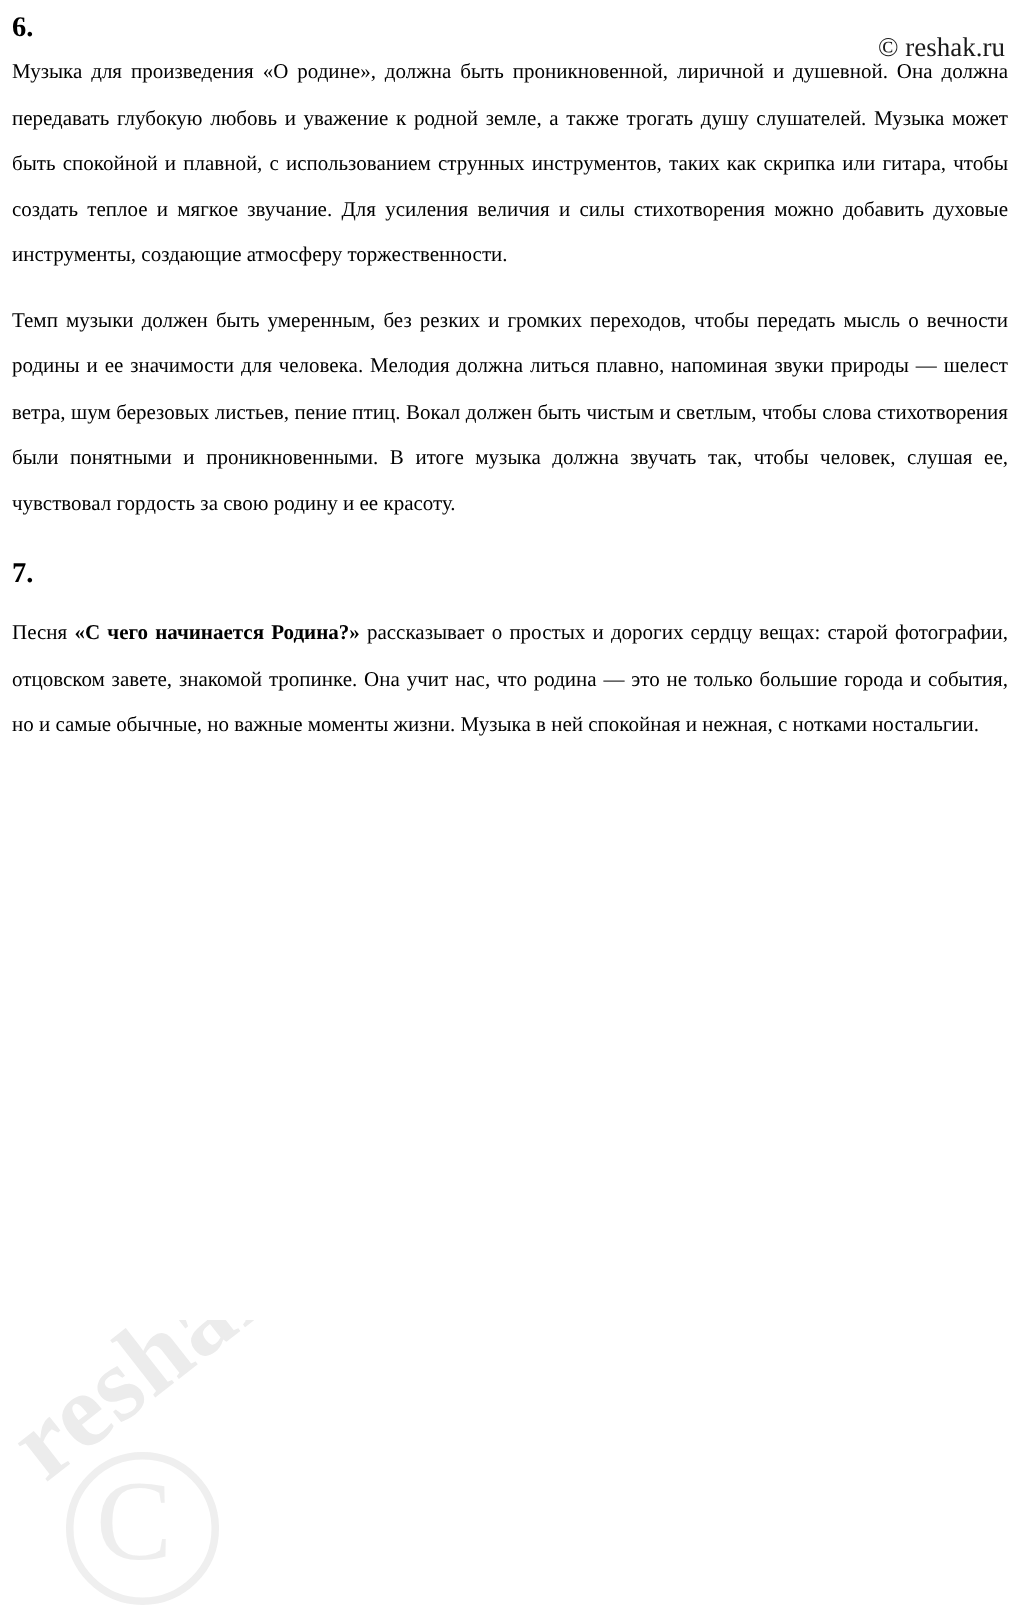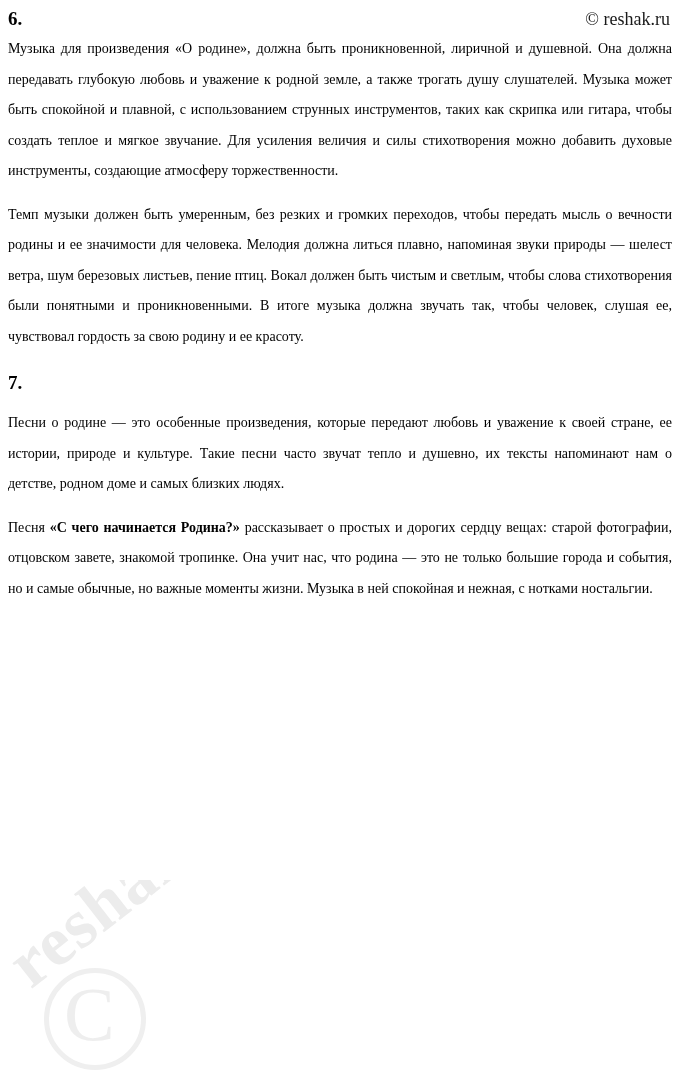--- a/index.html
+++ b/index.html
@@ -30,21 +30,21 @@
     position: absolute;
     left: 0;
     top: 0;
     font-weight: bold;
     font-size: 19px;
     line-height: 22px;
   }
   .copyright {
     position: absolute;
     right: 2px;
-    top: 0;
+    top: 12px;
     font-size: 18px;
     line-height: 22px;
     color: #1a1a1a;
     font-family: "Liberation Serif", serif;
   }
   p.body-par {
     margin: 0 0 13px 0;
     font-size: 14px;
     line-height: 30.5px;
     text-align: justify;
@@ -127,18 +127,17 @@
     <div class="header-row">
       <div class="qnum">6.</div>
       <div class="copyright">© reshak.ru</div>
     </div>
 
     <p class="body-par">Музыка для произведения «О родине», должна быть проникновенной, лиричной и душевной. Она должна передавать глубокую любовь и уважение к родной земле, а также трогать душу слушателей. Музыка может быть спокойной и плавной, с использованием струнных инструментов, таких как скрипка или гитара, чтобы создать теплое и мягкое звучание. Для усиления величия и силы стихотворения можно добавить духовые инструменты, создающие атмосферу торжественности.</p>
     <p class="body-par">Темп музыки должен быть умеренным, без резких и громких переходов, чтобы передать мысль о вечности родины и ее значимости для человека. Мелодия должна литься плавно, напоминая звуки природы — шелест ветра, шум березовых листьев, пение птиц. Вокал должен быть чистым и светлым, чтобы слова стихотворения были понятными и проникновенными. В итоге музыка должна звучать так, чтобы человек, слушая ее, чувствовал гордость за свою родину и ее красоту.</p>
 
     <div class="qnum-inline">7.</div>
 
-    <p class="body-par">Песни о родине — это особенные произведения, которые передают любовь и уважение к своей стране, ее истории, природе и культуре. Такие песни часто звучат тепло и душевно, их тексты напоминают нам о детстве, родном доме и самых близких людях.</p>
 
     <p class="body-par"><span>Песня </span><span class="bold">«С чего начинается Родина?»</span><span> рассказывает о простых и дорогих сердцу вещах: старой фотографии, отцовском завете, знакомой тропинке. Она учит нас, что родина — это не только большие города и события, но и самые обычные, но важные моменты жизни. Музыка в ней спокойная и нежная, с нотками ностальгии.</span></p>
 
   </div>
 </div>
 
 </body></html>

